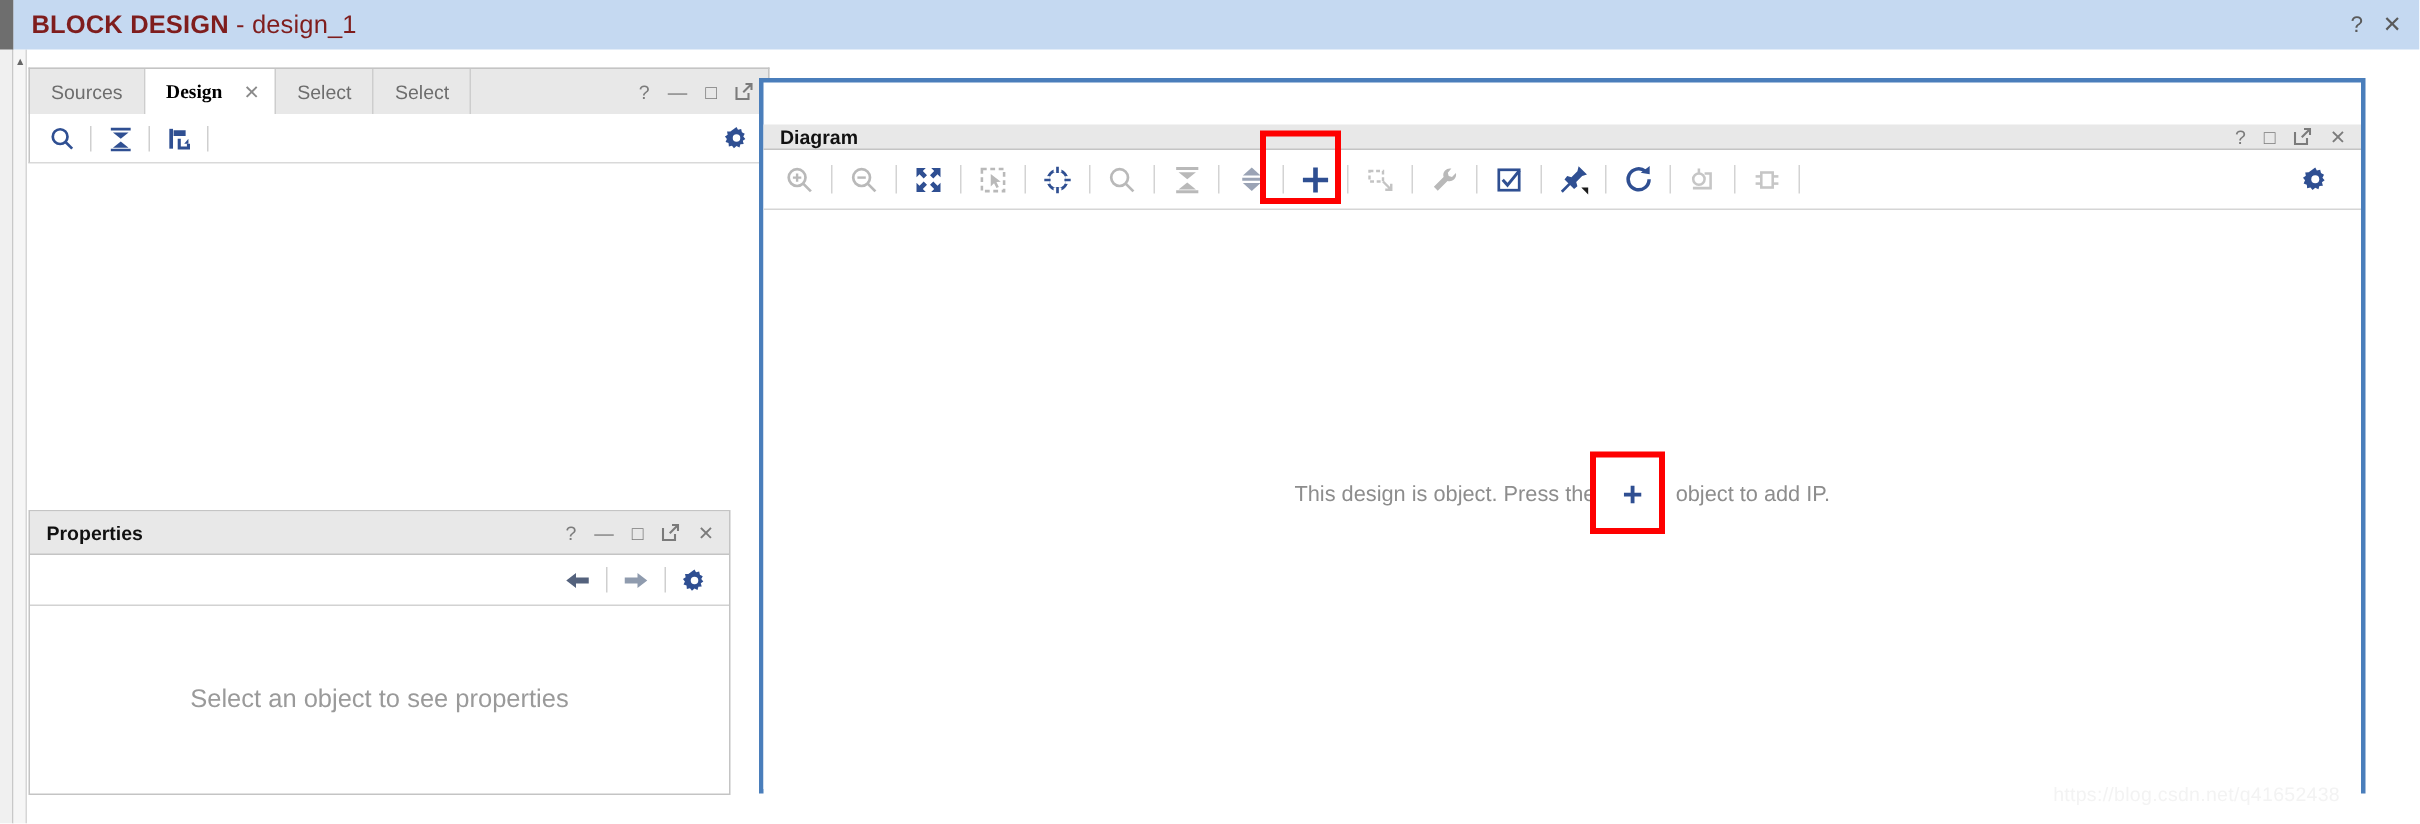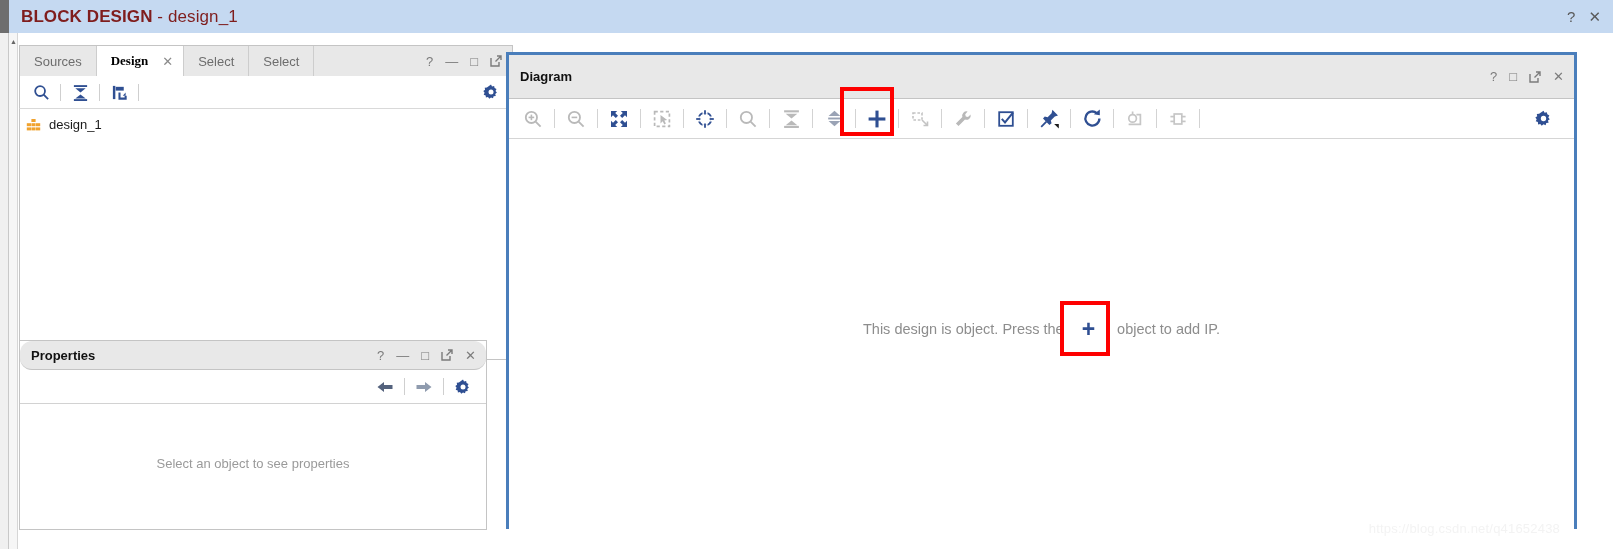--- a/index.html
+++ b/index.html
@@ -115,37 +115,37 @@
   .tree-item {
     display: flex; align-items: center; gap: 8px;
     padding: 2px 0 2px 6px; font-size: 13px; color: #1a1a1a;
   }
 
   
   .props {
     position: absolute; left: 19px; top: 340px; width: 468px; height: 190px;
     border: 1px solid #c4c4c4; background: #fff;
   }
-  .props .panel-header { border-bottom: 1px solid #c4c4c4; border-radius: 12px; }
+  .props .panel-header { border-bottom: 1px solid #c4c4c4; }
   .props-toolrow {
     height: 34px; background: #fff; border-bottom: 1px solid #d2d2d2;
     display: flex; align-items: center; justify-content: flex-end;
     padding-right: 10px; gap: 0;
   }
   .props-empty {
     display: flex; align-items: flex-start; justify-content: center;
-    padding-top: 52px; font-size: 13px; color: #9a9a9a;
+    padding-top: 52px; font-size: 17px; color: #9a9a9a;
   }
 
   
   .diagram {
     position: absolute; left: 506px; top: 52px; width: 1071px; height: 477px;
     border: 3px solid #4a7ebb; background: #fff;
   }
-  .diagram .panel-header { height: 44px; }
+  .diagram .panel-header { height: 17px; margin-top: 28px; }
   .diag-toolbar {
     height: 40px; background: #fff; border-bottom: 1px solid #d5d5d5;
     display: flex; align-items: center; padding: 0 8px;
   }
   .dbtn {
     width: 32px; height: 28px; display: flex;
     align-items: center; justify-content: center; position: relative;
   }
   .dsep { width: 1px; height: 19px; background: #d3d3d3; margin: 0 5px; }
   .diag-gear { margin-left: auto; margin-right: 14px; display: flex; }
@@ -254,36 +254,20 @@
       </div>
       <div class="tsep"></div>
       <div style="margin-left:auto" class="tbtn">
         <svg width="16" height="16" viewBox="0 0 16 16">
           <path d="M8 0.6l1 1.9 2.1-.5.5 2.1 1.9 1-1 1.9 1.4 1.6-1.7 1.3.6 2.1-2.2.2-.6 2.1-2-0.9-1.7 1.4-1.3-1.7-2.1.5-.2-2.2-2-0.7.9-2-1.3-1.7 1.8-1.2-.4-2.1 2.2-.1z" fill="#2f4f92"></path>
           <circle cx="8" cy="8" r="2.5" fill="#fff"></circle>
         </svg>
       </div>
     </div>
 
-    <div class="treebody">
-      <div class="tree-item">
-        <span>
-          <svg width="15" height="13" viewBox="0 0 15 13">
-            <rect x="5.4" y="1" width="4.2" height="3" fill="#f0a22e"></rect>
-            <rect x="0.8" y="5.2" width="4.2" height="3" fill="#f0a22e"></rect>
-            <rect x="5.4" y="5.2" width="4.2" height="3" fill="#f0a22e"></rect>
-            <rect x="10" y="5.2" width="4.2" height="3" fill="#f0a22e"></rect>
-            <rect x="0.8" y="9.4" width="4.2" height="3" fill="#f0a22e"></rect>
-            <rect x="5.4" y="9.4" width="4.2" height="3" fill="#f0a22e"></rect>
-            <rect x="10" y="9.4" width="4.2" height="3" fill="#f0a22e"></rect>
-          </svg>
-        </span>
-        <span>design_1</span>
-      </div>
-    </div>
   </div>
 
   <div class="props">
     <div class="panel-header">
       <div class="panel-title">Properties</div>
       <div class="panel-ctrls">
         <span class="ic">?</span>
         <span class="ic">—</span>
         <span class="ic">□</span>
         <span class="ic">

